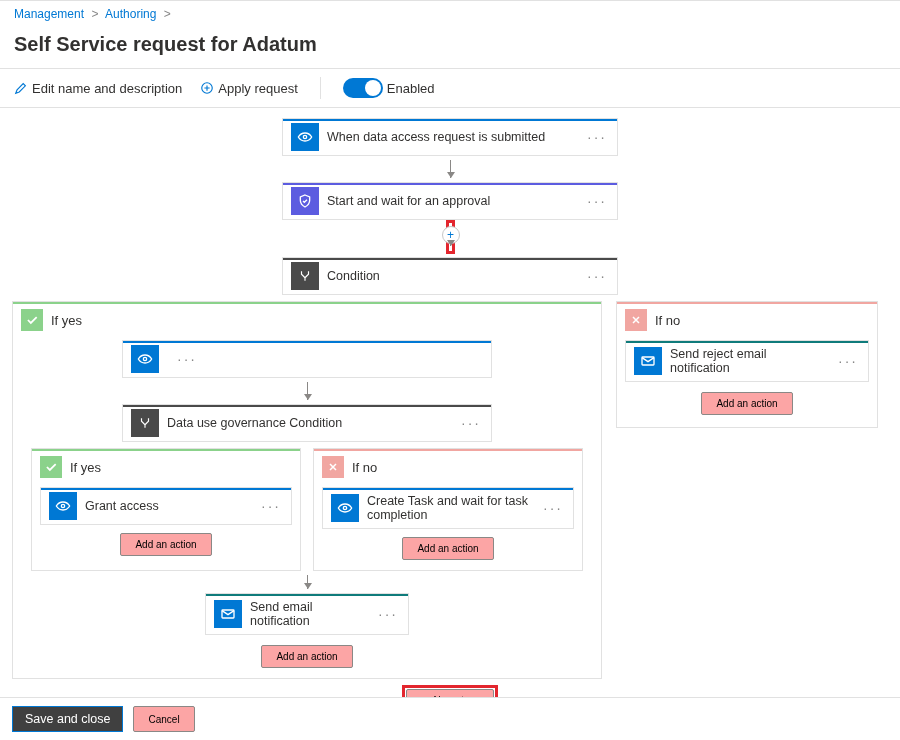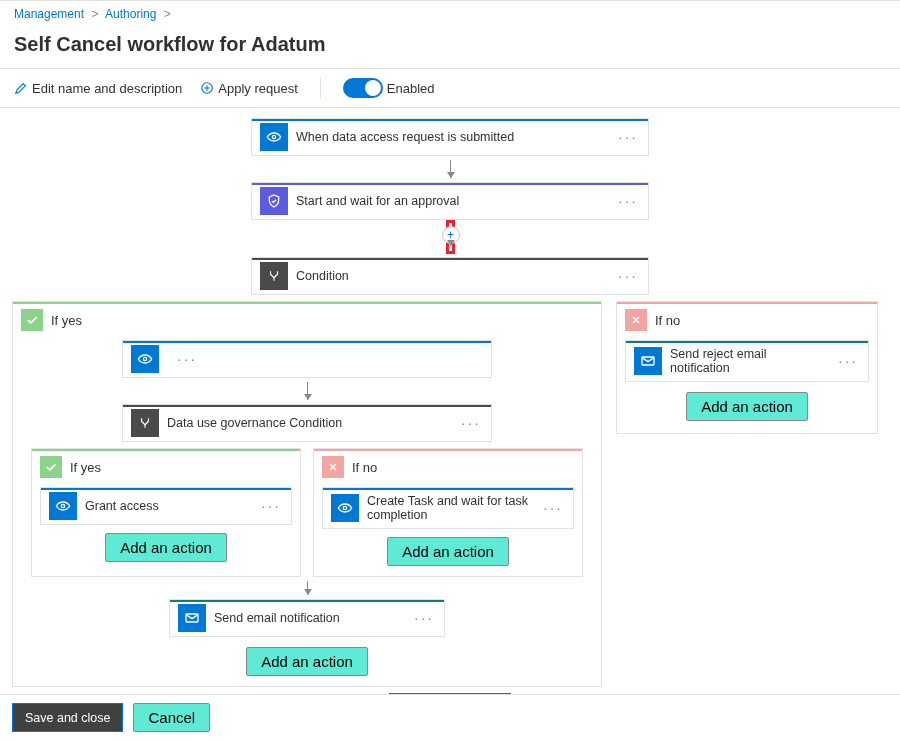--- a/index.html
+++ b/index.html
@@ -76,21 +76,21 @@
     background: #fff; left: -9px; top: -2px;
     display: flex; align-items: center; justify-content: center;
     font-size: 12px; color: #0078d4;
   }
   .red-highlight {
     border: 3px solid #e3262e; padding: 1px;
   }
   .step-card {
     display: flex; align-items: center;
     background: #fff; border: 1px solid #e1e1e1;
-    width: 398px;
+    width: 336px;
     position: relative;
   }
   .step-card .accent {
     height: 2px; position: absolute; top: 0; left: 0; right: 0;
   }
   .step-card .icon-box {
     width: 28px; height: 28px; margin: 4px 8px;
     display: flex; align-items: center; justify-content: center;
     flex-shrink: 0;
   }
@@ -119,22 +119,22 @@
   }
   .ok-chk { background: #8bd28b; color:#fff; }
   .no-chk { background: #f1a6a1; color:#fff; }
   .accent-blue { background:#0078d4; }
   .accent-purple { background:#5c5ce0; }
   .accent-dark { background:#4a4a4a; }
   .accent-green { background:#8bd28b; }
   .accent-red { background:#f1a6a1; }
   .accent-teal { background:#0f7b7b; }
   .btn {
-    border: 1px solid #8a8886; background:#5eead4;
-    padding: 5px 14px; font-size: 15px; cursor:pointer;
+    border: 1px solid #8a8886; background:#fca5a5;
+    padding: 5px 14px; font-size: 10px; cursor:pointer;
     border-radius: 2px;
   }
   .row-gap { display:flex; gap:12px; }
   .footer {
     position: absolute; bottom: 0; left: 0; right: 0;
     border-top: 1px solid #e1e1e1;
     padding: 8px 12px; display:flex; gap:10px;
     background: #fff;
   }
   .btn-primary {
@@ -149,21 +149,21 @@
 <body>
 
 <div class="top-rule"></div>
 <div class="breadcrumb">
   <a href="#">Management</a>
   <span class="sep">&gt;</span>
   <a href="#">Authoring</a>
   <span class="sep">&gt;</span>
 </div>
 
-<div class="page-title">Self Cancel workflow for Adatum</div>
+<div class="page-title">Self Service request for Adatum</div>
 
 <div class="toolbar">
   <div class="tool">
     <svg class="pencil-icon" viewBox="0 0 16 16" fill="none" stroke="currentColor" stroke-width="1.3">
         <path d="M2 14l1.5-4 7-7 2.5 2.5-7 7L2 14zM10.5 3l2.5 2.5"></path>
       </svg>
     <span>Edit name and description</span>
   </div>
   <div class="tool">
     <svg class="plus-circle-icon" viewBox="0 0 16 16" fill="none" stroke="currentColor" stroke-width="1.3">
@@ -320,21 +320,21 @@
                 <div class="dots">···</div>
               </div>
               <div style="height:8px;"></div>
               <button class="btn">Add an action</button>
             </div>
           </div>
         </div>
 
         <div class="arrow-down" style="height:14px;"></div>
 
-        <div class="step-card" style="width:276px;">
+        <div class="step-card" style="width:204px;">
           <div class="accent accent-teal"></div>
           <div class="icon-box mail-icon">
             <svg viewBox="0 0 24 24" width="16" height="16" fill="none" stroke="white" stroke-width="2">
                 <rect x="3" y="6" width="18" height="12" rx="1"></rect>
                 <path d="M3 7l9 6 9-6"></path>
               </svg>
           </div>
           <div class="label">Send email notification</div>
           <div class="dots">···</div>
         </div>

